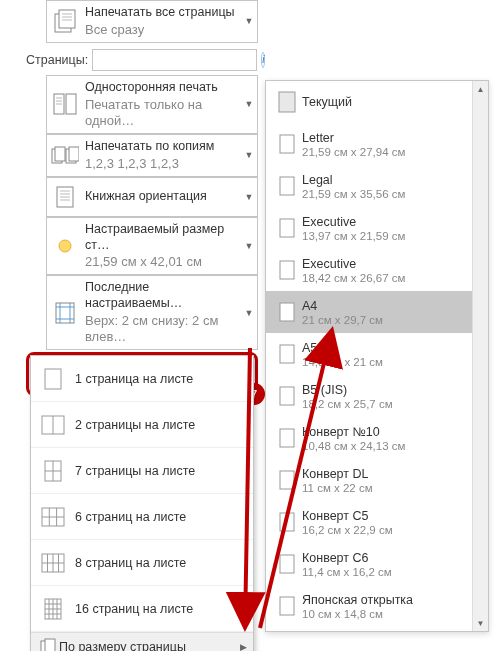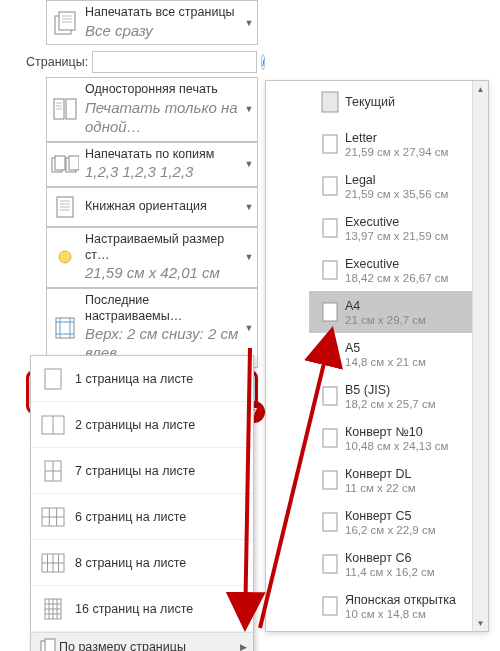--- a/index.html
+++ b/index.html
@@ -35,21 +35,21 @@
     align-items: center;
     justify-content: center;
     flex-shrink: 0;
   }
   .opt .txt {
     flex: 1;
     padding: 4px 2px;
     line-height: 1.25;
   }
   .opt .title { color: #333; font-size: 12.5px; }
-  .opt .sub { color: #888; font-size: 15px; margin-top: 1px; font-style: italic; }
+  .opt .sub { color: #888; font-size: 13px; margin-top: 1px; }
   .opt .chev {
     width: 16px;
     text-align: center;
     color: #666;
     font-size: 9px;
   }
   .pages-row {
     display: flex;
     align-items: center;
     margin: 6px 0 4px 0;
@@ -373,21 +373,21 @@
           <rect x="1" y="3" width="10" height="14" fill="#fff" stroke="#888"></rect>
           <rect x="5" y="1" width="10" height="14" fill="#fff" stroke="#888"></rect>
         </svg>
       </span>
     <span class="lbl">По размеру страницы</span>
     <span class="arr">▶</span>
   </div>
 </div>
 
 <div class="right-panel">
-  <div class="right-inner" id="sizes-container" style="margin-right:8px;padding-left:43px;">
+  <div class="right-inner" id="sizes-container" style="margin-right:8px;">
     <div class="size-item current">
       <span class="pico">
           <svg width="20" height="24">
             <rect x="2" y="2" width="16" height="20" fill="#e8e8e8" stroke="#999"></rect>
           </svg>
         </span>
       <span class="ptxt">
           <div class="pname">Текущий</div>
         </span>
     </div>

